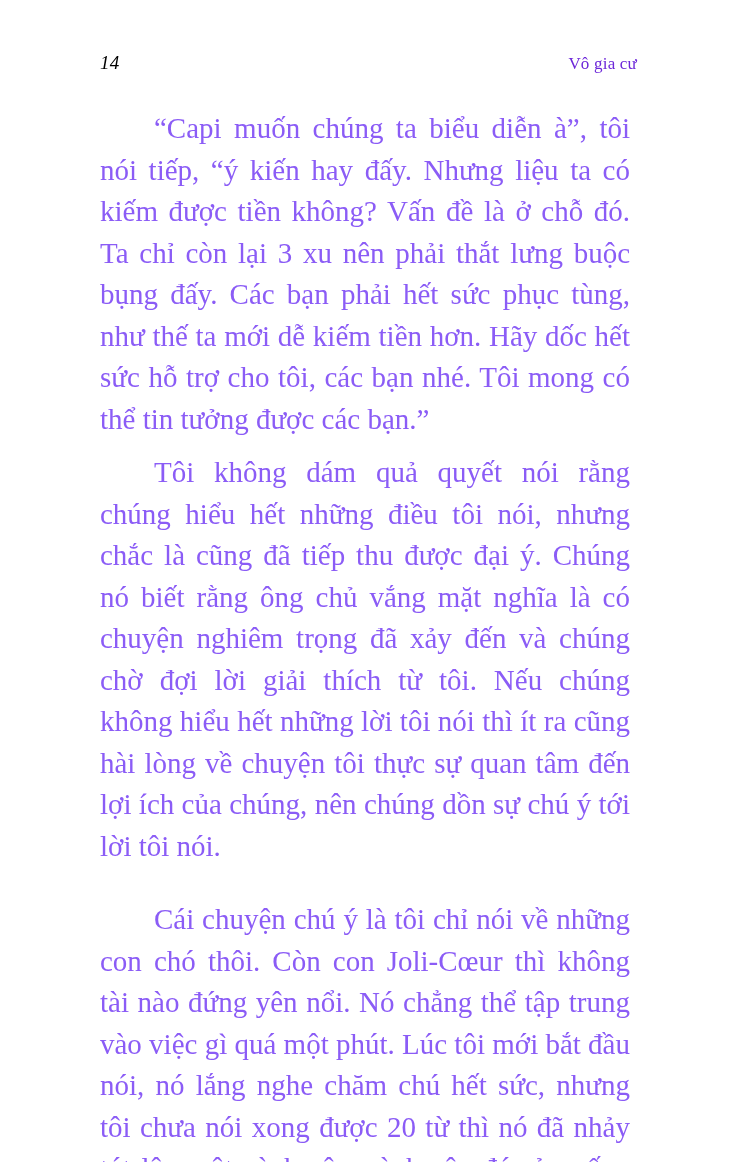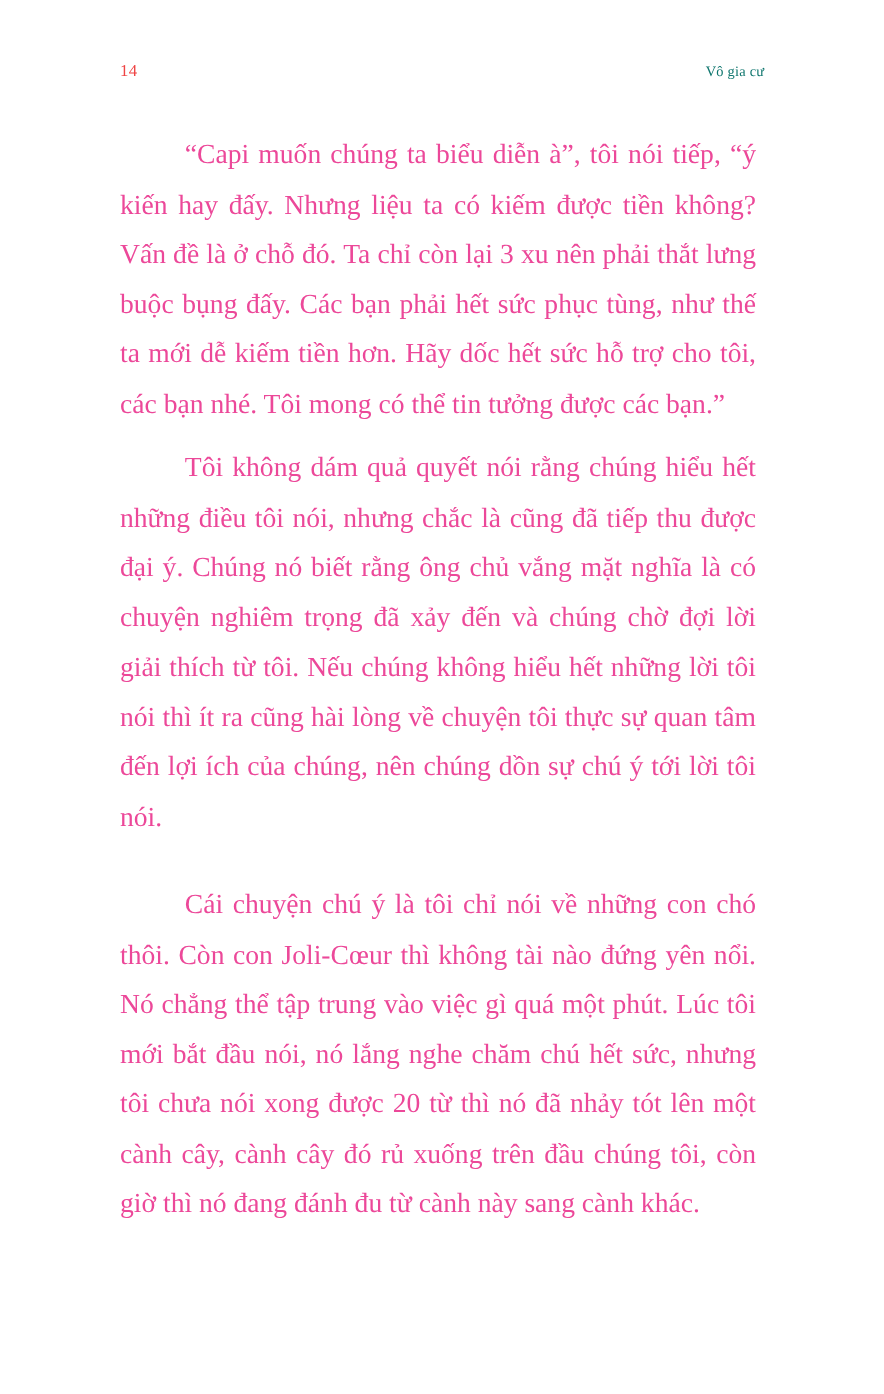--- a/index.html
+++ b/index.html
@@ -27,42 +27,43 @@
     position: absolute;
     top: 52px;
     left: 100px;
     width: 537px;
     height: 26px;
     display: flex;
     align-items: baseline;
     justify-content: space-between;
   }
   .folio {
-    font-size: 14px;
+    font-size: 19px;
     letter-spacing: 0.2px;
-    color: #ef4444;
+    color: #000000;
+    font-style: italic;
   }
   .running-head {
-    font-size: 12px;
-    color: #0f766e;
+    font-size: 17px;
+    color: #6d28d9;
     letter-spacing: 0.2px;
   }
   .body-text {
     position: absolute;
     top: 108px;
     left: 100px;
     width: 530px;
   }
   .para {
     margin: 0 0 12px 0;
-    font-size: 23px;
+    font-size: 29px;
     line-height: 41.5px;
     text-align: justify;
     text-indent: 54px;
-    color: #ec4899;
+    color: #8b5cf6;
     hyphens: none;
   }
   .para:last-child {
     margin-bottom: 0;
     margin-top: 32px;
   }
 </style>
 </head>
 <body>
 

